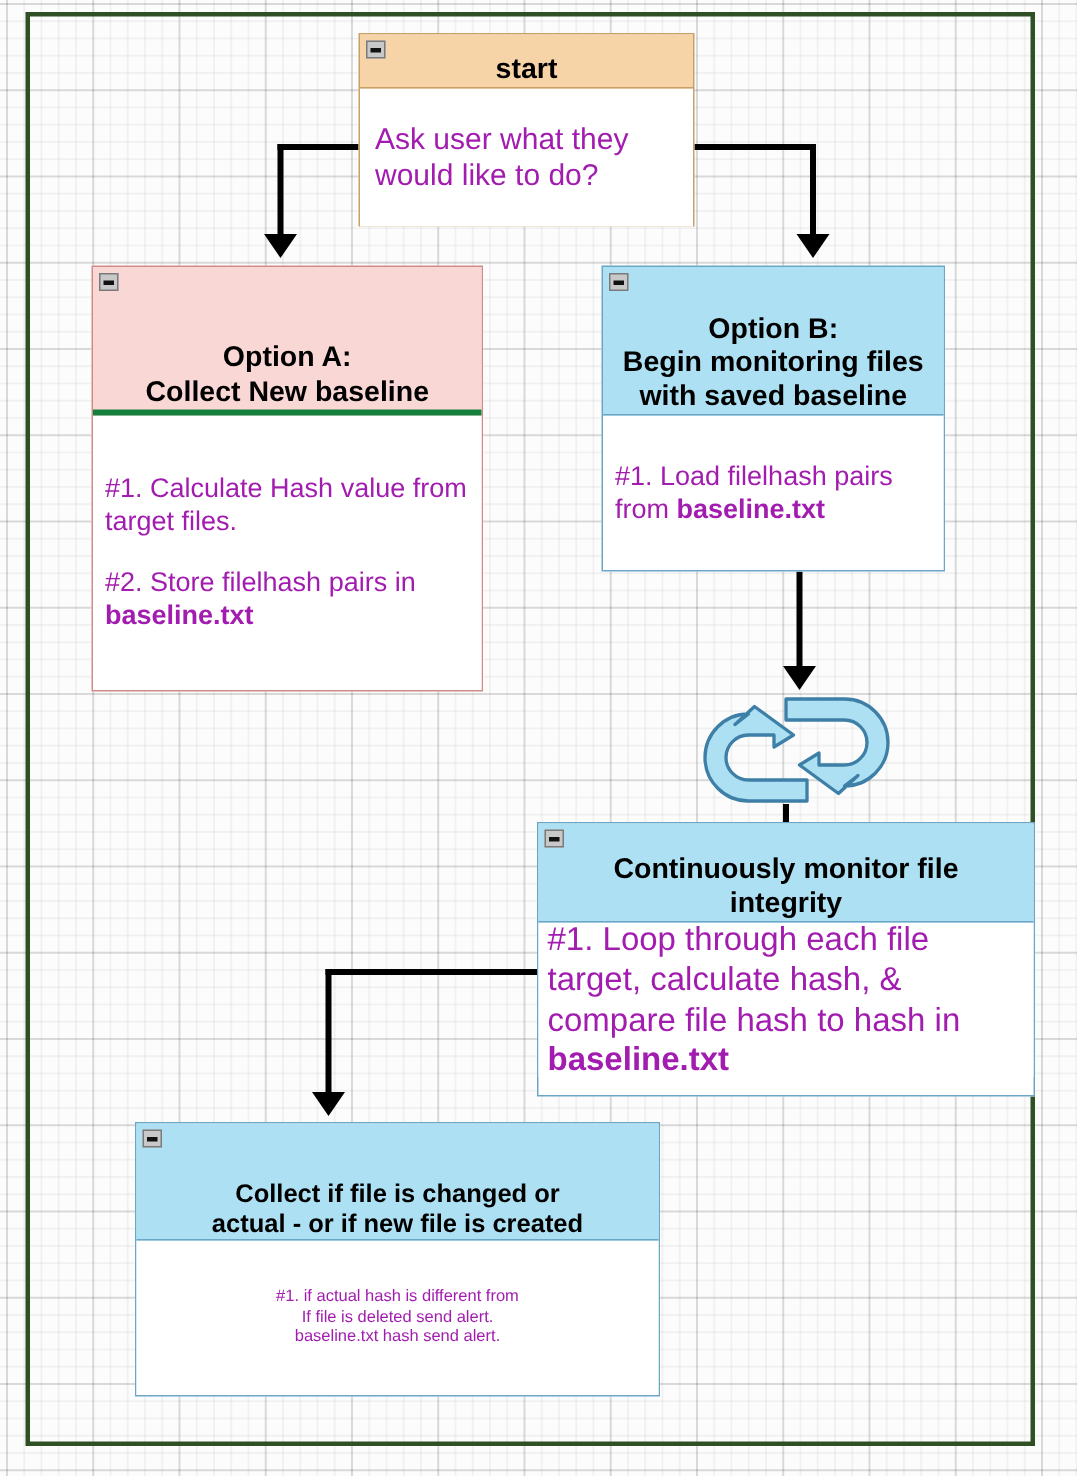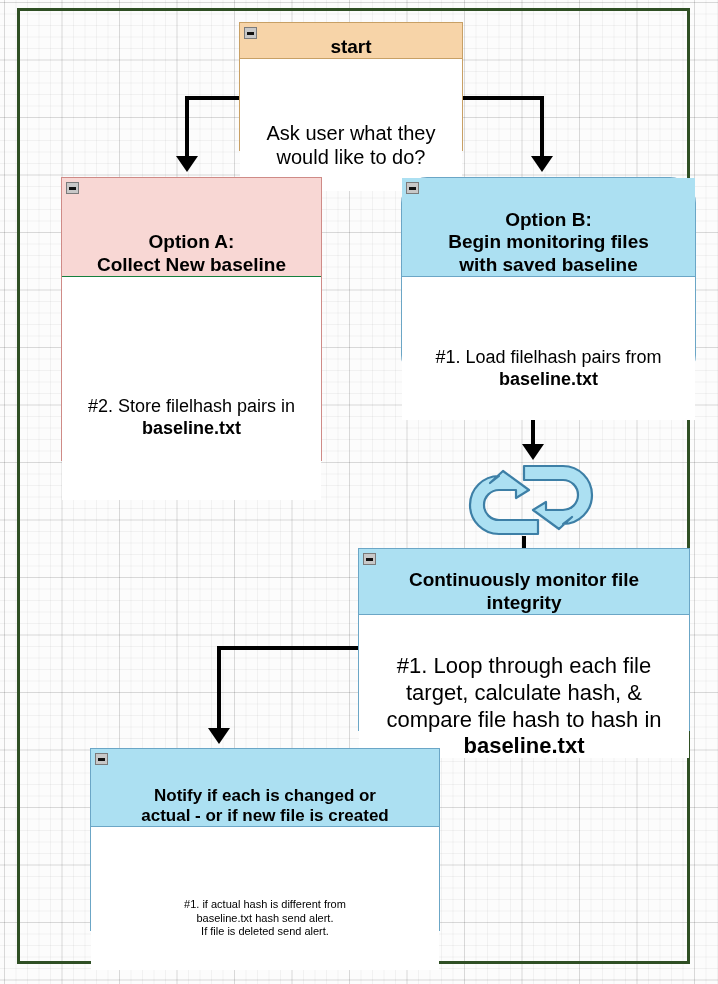--- a/index.html
+++ b/index.html
@@ -55,29 +55,27 @@
     font-weight: bold;
     text-align: center;
     color: #000;
     line-height: 1.18;
     display: flex;
     align-items: flex-end;
     justify-content: center;
   }
   .node .body {
     box-sizing: border-box;
-    text-align: center;
-    color: #000000;
+    color: #a21caf;
     line-height: 1.22;
     background: #ffffff;
     display: flex;
     flex-direction: column;
     align-items: center;
     justify-content: center;
-    margin-top: 40px;
   }
   .node .body p { margin: 0; }
   .node .body p.gap { margin-top: 1.05em; }
 
   .collapse-icon {
     position: absolute;
     left: 4px;
     top: 4px;
     width: 13px;
     height: 12px;
@@ -105,29 +103,28 @@
     height: 36px; background: #f7d4a8; border-bottom: 1px solid #c8a065;
     font-size: 19px;
   }
   #node-start .body { height: 92px; font-size: 20px; padding: 0 10px; }
 
   #node-optA {
     left: 61px; top: 177px; width: 261px; height: 284px;
     border-color: #cf8b87;
   }
   #node-optA .title {
-    height: 99px; background: #f8d7d4; border-bottom: 1px solid #15803d;
+    height: 99px; background: #f8d7d4; border-bottom: 4px solid #15803d;
     font-size: 19px;
   }
   #node-optA .body { height: 183px; font-size: 18px; padding: 0 8px; }
 
   #node-optB {
-    left: 401px; top: 177px; width: 295px; height: 204px;
+    left: 401px; top: 177px; width: 229px; height: 204px;
     border-color: #6ba6c6;
-    border-radius: 26px;
   }
   #node-optB .title {
     height: 99px; background: #ace0f2; border-bottom: 1px solid #6ba6c6;
     font-size: 19px;
   }
   #node-optB .body { height: 103px; font-size: 18px; padding: 0 8px; }
 
   #node-monitor {
     left: 358px; top: 548px; width: 332px; height: 183px;
     border-color: #6ba6c6;
@@ -225,20 +222,21 @@
 
   <div class="node" id="node-optA">
     <div class="title">
       <span class="collapse-icon"></span>
       <span>
         <span>Option A:</span><br>
         <span>Collect New baseline</span>
       </span>
     </div>
     <div class="body">
+      <p>#1. Calculate Hash value from target files.</p>
       <p class="gap"><span>#2. Store filelhash pairs in </span><b>baseline.txt</b></p>
     </div>
   </div>
 
   <div class="node" id="node-optB">
     <div class="title">
       <span class="collapse-icon"></span>
       <span>
         <span>Option B:</span><br>
         <span>Begin monitoring files</span><br>
@@ -257,24 +255,24 @@
     </div>
     <div class="body">
       <p><span>#1. Loop through each file target, calculate hash, &amp; compare file hash to hash in </span><b>baseline.txt</b></p>
     </div>
   </div>
 
   <div class="node" id="node-notify">
     <div class="title">
       <span class="collapse-icon"></span>
       <span>
-        <span>Notify if each is changed or</span><br>
+        <span>Collect if file is changed or</span><br>
         <span>actual - or if new file is created</span>
       </span>
     </div>
     <div class="body">
       <p>#1. if actual hash is different from</p>
+      <p>If file is deleted send alert.</p>
       <p>baseline.txt hash send alert.</p>
-      <p>If file is deleted send alert.</p>
     </div>
   </div>
 
 </div>
 
 </body></html>

